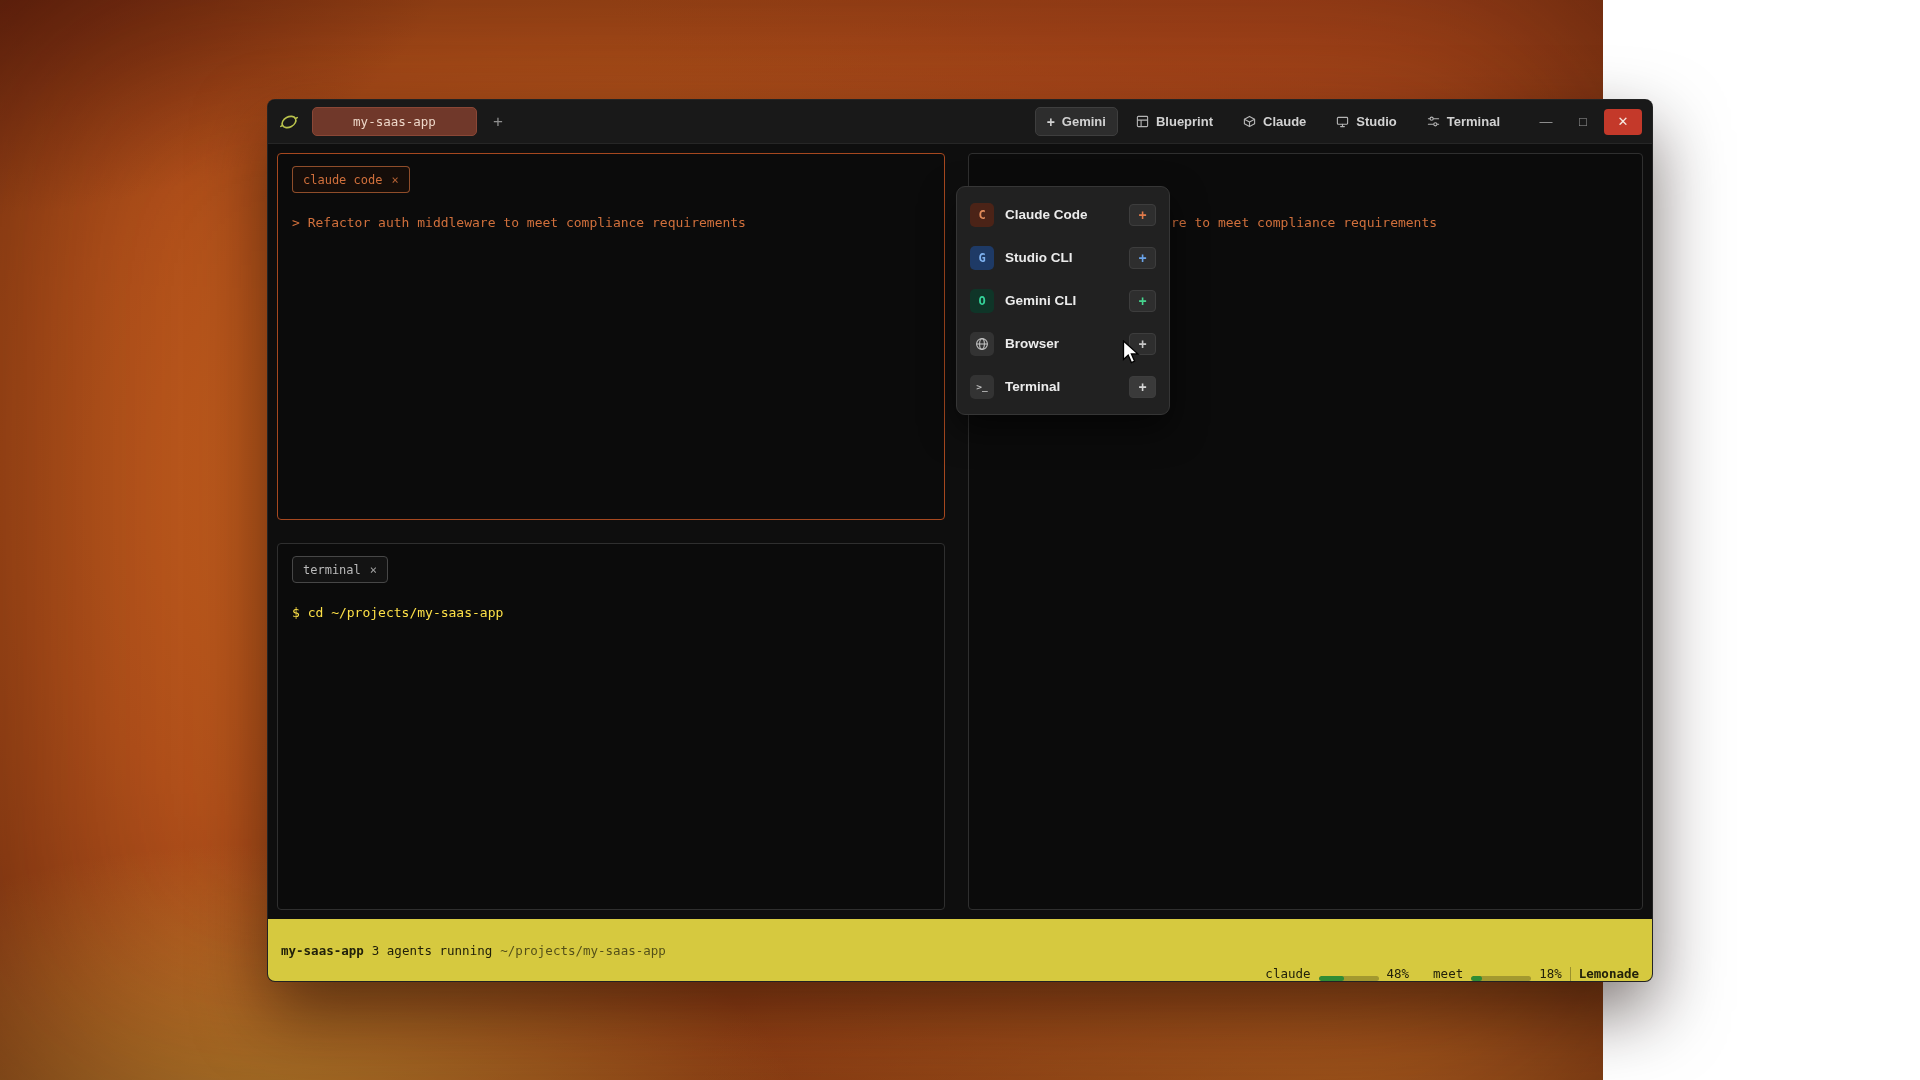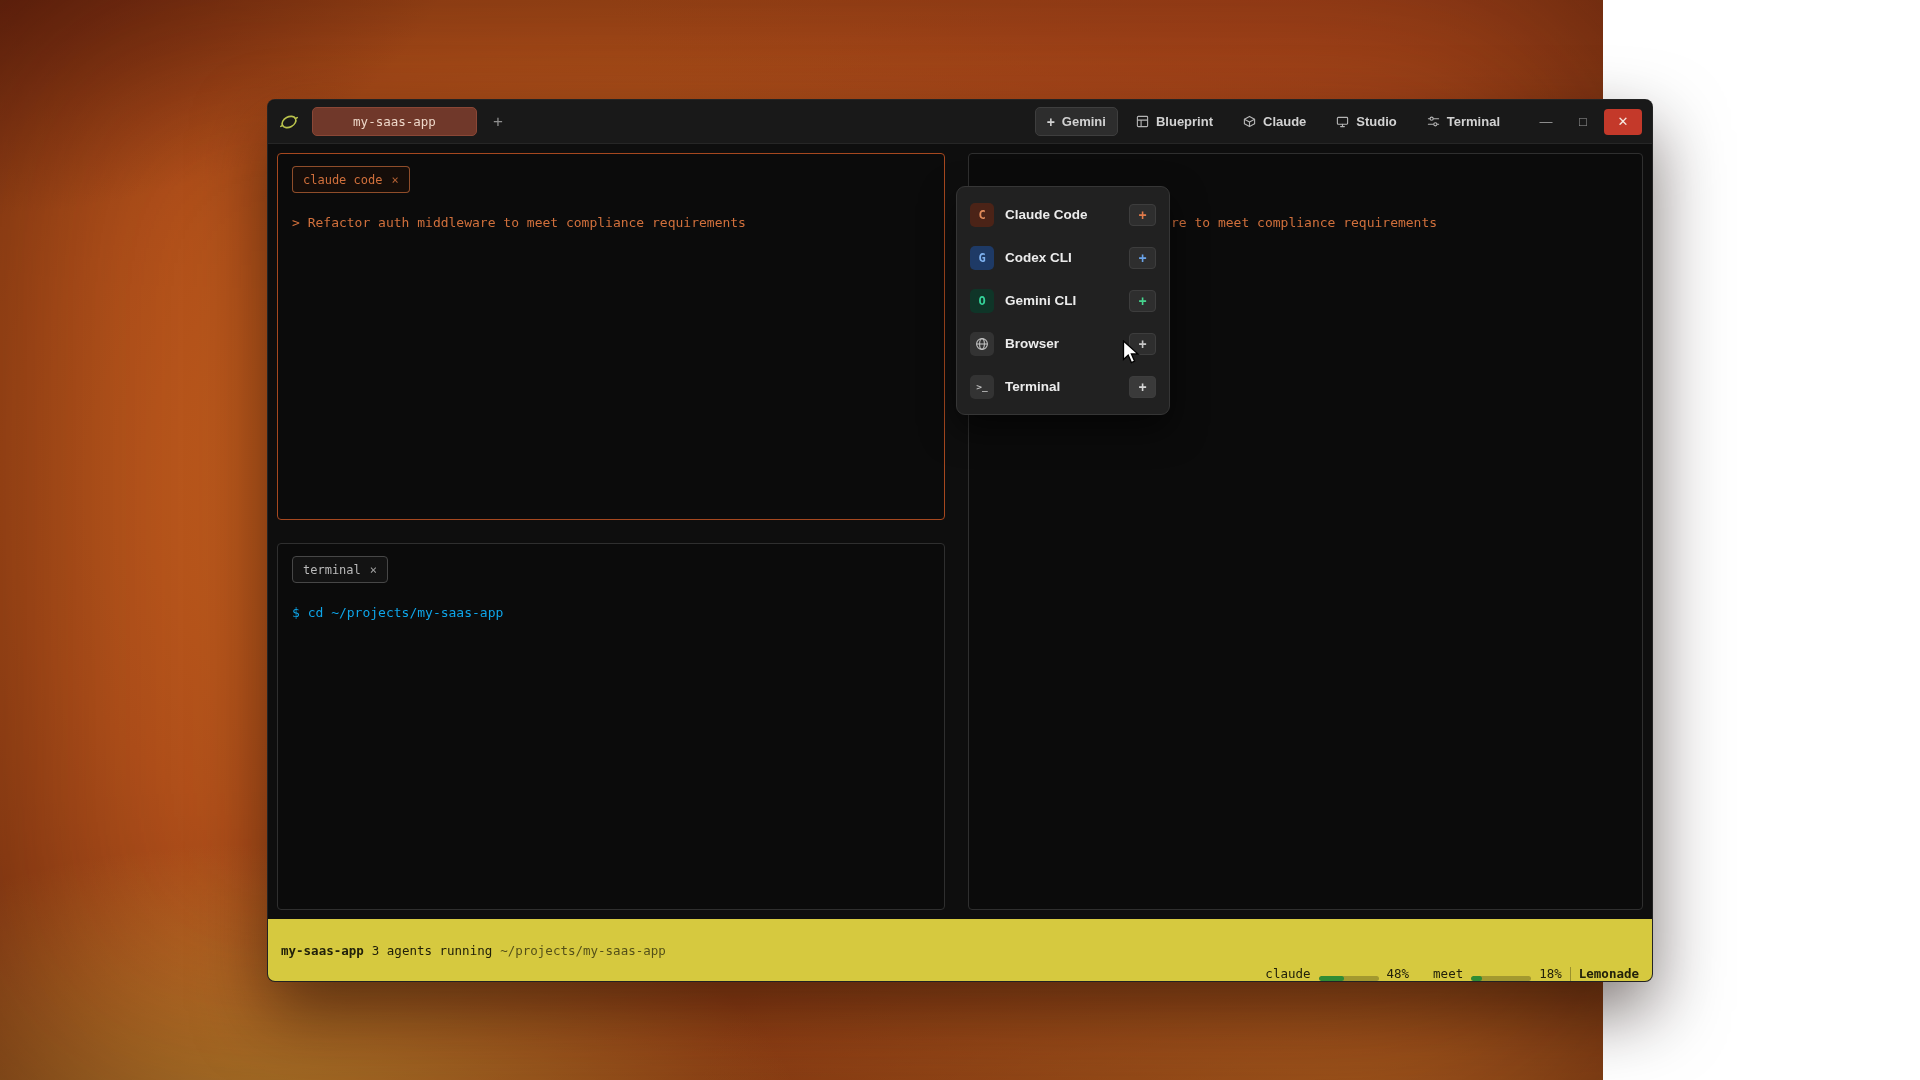--- a/index.html
+++ b/index.html
@@ -65,21 +65,21 @@
     display:inline-flex; align-items:center; gap:9px; height:27px; padding:0 10px;
     border:1px solid #474747; border-radius:4px; background:#131313;
     font-family:"DejaVu Sans Mono", monospace; font-size:12px; color:#bababa;
   }
   .chip-claude { border-color:rgba(209,112,60,0.65); color:#d1703c; background:#150d09; }
   .chip-x { font-size:12px; opacity:0.85; cursor:pointer; }
   .termline {
     margin-top:22px; font-family:"DejaVu Sans Mono", monospace; font-size:13px;
     white-space:pre; color:#d1703c;
   }
-  .pane-terminal .termline { color:#0ea5e9; }
+  .pane-terminal .termline { color:#fde047; }
   .pane-right .termline { margin-top:49px; }
   
   .dropdown {
     position:absolute; left:688px; top:42px; width:214px;
     background:#212121; border:1px solid #363636; border-radius:9px; padding:6px;
     box-shadow:0 14px 34px rgba(0,0,0,0.55); z-index:10;
   }
   .menu-item {
     display:flex; align-items:center; gap:11px; height:43px; padding:0 7px; border-radius:6px;
   }
@@ -213,21 +213,21 @@
       </div>
 
       <div class="dropdown">
         <div class="menu-item">
           <span class="badge badge-claude">C</span>
           <span class="menu-label">Claude Code</span>
           <span class="plus-btn plus-claude">+</span>
         </div>
         <div class="menu-item">
           <span class="badge badge-gemini">G</span>
-          <span class="menu-label">Codex CLI</span>
+          <span class="menu-label">Studio CLI</span>
           <span class="plus-btn plus-gemini">+</span>
         </div>
         <div class="menu-item">
           <span class="badge badge-codex">O</span>
           <span class="menu-label">Gemini CLI</span>
           <span class="plus-btn plus-codex">+</span>
         </div>
         <div class="menu-item">
           <span class="badge badge-browser">
             <svg width="14" height="14" viewBox="0 0 14 14" fill="none" stroke="#c0c0c0" stroke-width="1.1">

